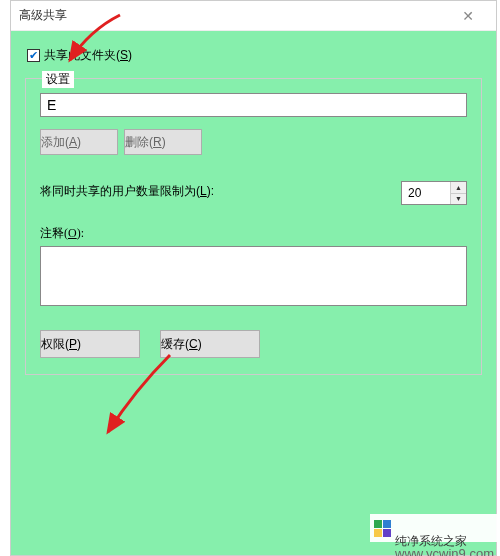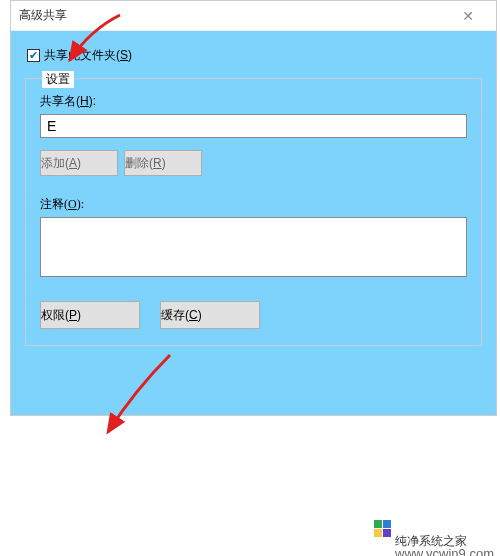--- a/index.html
+++ b/index.html
@@ -12,23 +12,23 @@
     font-size: 12px;
     background: #fff;
     position: relative;
     overflow: hidden;
   }
   .dialog {
     position: absolute;
     left: 10px;
     top: 0;
     width: 487px;
-    height: 416px;
+    height: 556px;
     border: 1px solid #ccc;
-    background: #7dd3fc;
+    background: #86efac;
   }
   .titlebar {
     height: 30px;
     background: #fff;
     border-bottom: 1px solid #eee;
     display: flex;
     align-items: center;
     padding: 0 8px;
     color: #333;
   }
@@ -220,38 +220,47 @@
         <span class="checkmark">✔</span>
       </span>
       <span class="checkbox-label">
         <span>共享此文件夹(</span><span class="u">S</span><span>)</span>
       </span>
     </div>
 
     <div class="group">
       <span class="group-title">设置</span>
 
-      <div class="field-label">
-        <span>共享名(</span><span class="u">H</span><span>):</span>
-      </div>
       <input class="text-input" value="E" style="">
 
       <div class="btn-row">
         <div class="btn">
           <span>添加(</span>
             <span class="u">A</span>
             <span>)</span>
         </div>
         <div class="btn">
           <span>删除(</span>
             <span class="u">R</span>
             <span>)</span>
         </div>
       </div>
 
+      <div class="limit-row">
+        <div class="lbl field-label">
+          <span>将同时共享的用户数量限制为(</span><span class="u">L</span><span>):</span>
+        </div>
+        <div class="spinner">
+          <div class="val">20</div>
+          <div class="arrows">
+            <div class="arrow">▲</div>
+            <div class="arrow">▼</div>
+          </div>
+        </div>
+      </div>
 
       <div style="margin-top:20px;font-family:Liberation Serif, serif;">
         <div class="field-label">
           <span>注释(</span><span class="u">O</span><span>):</span>
         </div>
         <div class="comment-box"></div>
       </div>
 
       <div class="perm-row">
         <div class="btn enabled">

